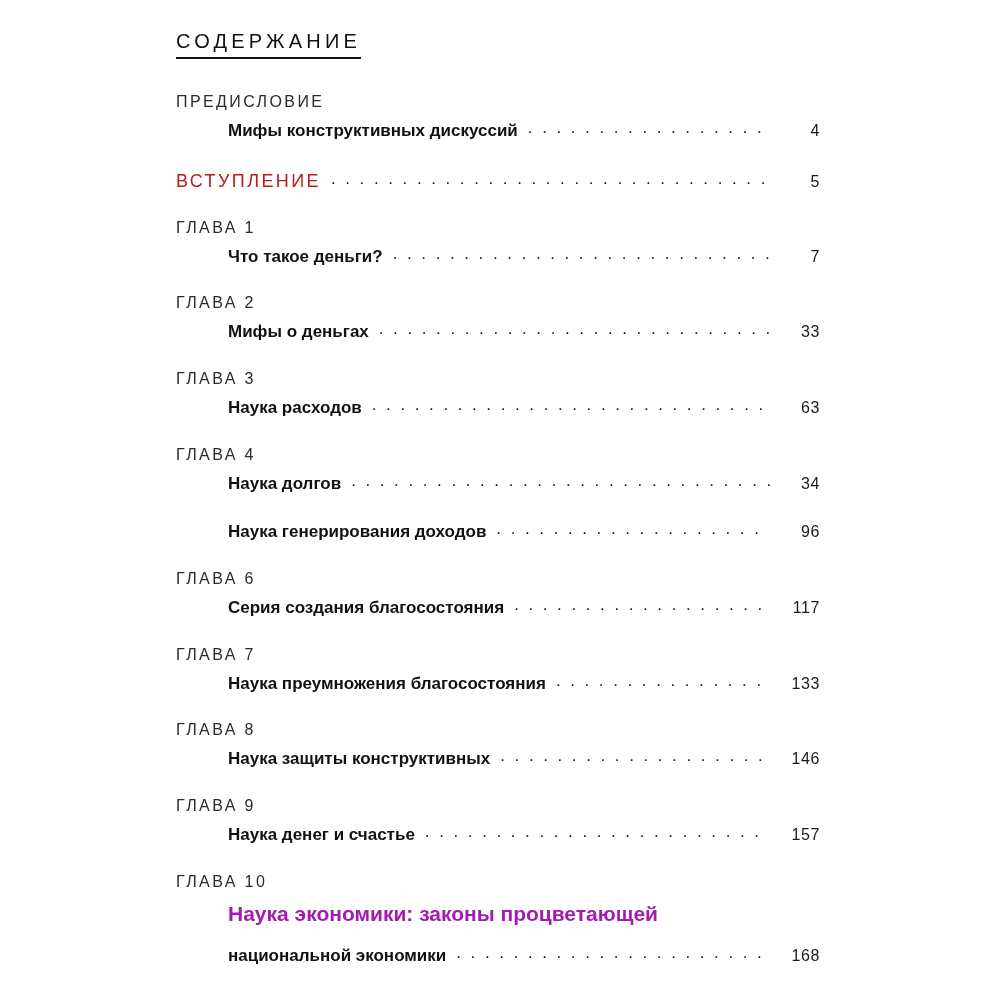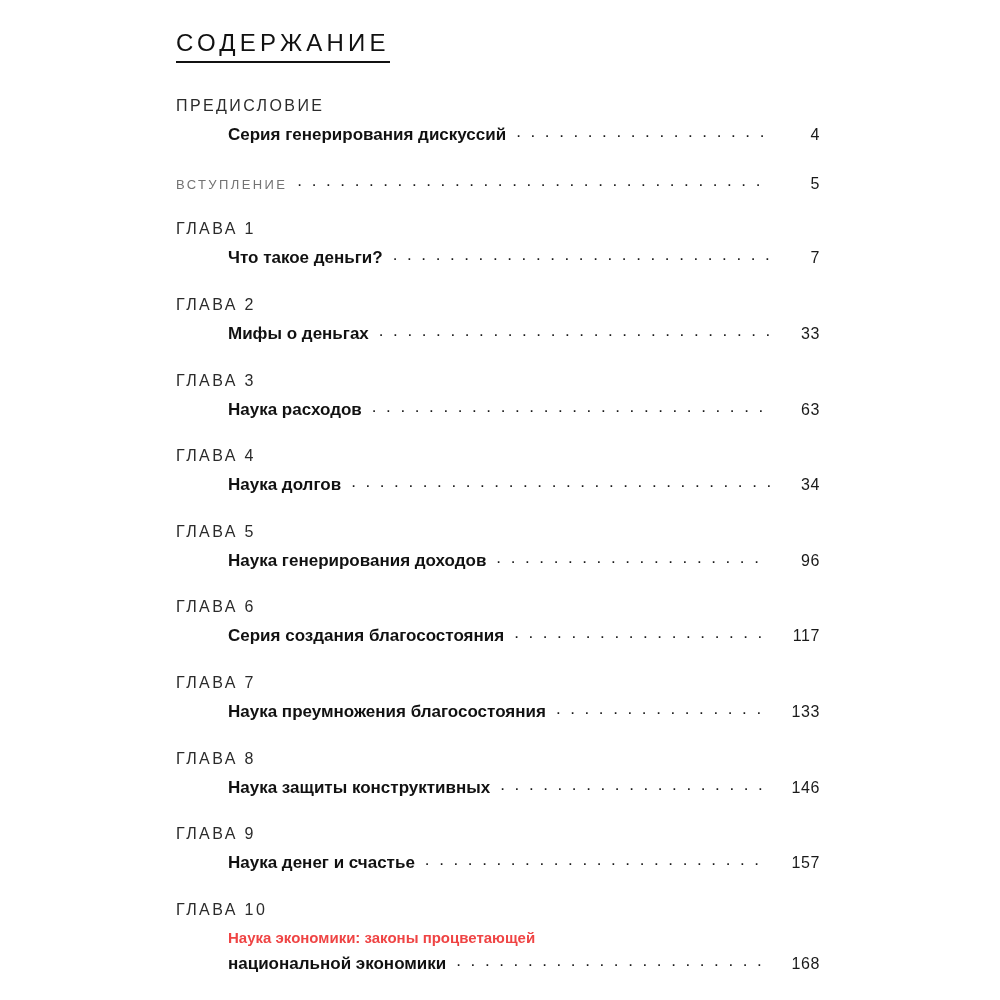--- a/index.html
+++ b/index.html
@@ -22,21 +22,21 @@
     top: 0;
     width: 644px;
   }
 
   
   .toc-title-wrap {
     padding-top: 30px;
   }
   .toc-title {
     display: inline-block;
-    font-size: 24px;
+    font-size: 20px;
     font-weight: 400;
     letter-spacing: 4.2px;
     color: #111111;
     line-height: 1.1;
     padding-bottom: 5px;
     border-bottom: 2px solid #111111;
     white-space: nowrap;
   }
 
   
@@ -75,24 +75,24 @@
 
   .entry-text {
     font-size: 17px;
     font-weight: 700;
     color: #111111;
     white-space: pre;
     flex: 0 0 auto;
     line-height: 1.45;
   }
   .entry-text.plain {
-    font-size: 13px;
+    font-size: 18px;
     font-weight: 400;
     letter-spacing: 2.4px;
-    color: #737373;
+    color: #b91c1c;
   }
 
   .leader {
     flex: 1 1 auto;
     position: relative;
     height: 1em;
     margin: 0 6px 0 10px;
     overflow: hidden;
   }
   .leader::before {
@@ -114,46 +114,46 @@
     font-size: 16px;
     font-weight: 400;
     color: #1a1a1a;
     letter-spacing: 0.6px;
     line-height: 1.45;
   }
 
   
   .entry-multiline .title-line-1 {
     margin-left: 52px;
-    font-size: 15px;
+    font-size: 21px;
     font-weight: 700;
-    color: #ef4444;
+    color: #a21caf;
     line-height: 1.45;
     margin-top: 7px;
     white-space: pre;
   }
   .entry-multiline .entry-row {
-    margin-top: 3px;
+    margin-top: 15px;
   }
 </style>
 </head>
 <body>
 
 <div class="page">
 
   <div class="toc-title-wrap">
     <div class="toc-title">СОДЕРЖАНИЕ</div>
   </div>
 
   <div class="entries">
 
     <div class="entry">
       <div class="entry-label">ПРЕДИСЛОВИЕ</div>
       <div class="entry-row indented">
-        <span class="entry-text">Серия генерирования дискуссий</span>
+        <span class="entry-text">Мифы конструктивных дискуссий</span>
         <span class="leader"></span>
         <span class="entry-page">4</span>
       </div>
     </div>
 
     <div class="entry">
       <div class="entry-row flush">
         <span class="entry-text plain">ВСТУПЛЕНИЕ</span>
         <span class="leader"></span>
         <span class="entry-page">5</span>
@@ -190,21 +190,20 @@
     <div class="entry">
       <div class="entry-label">ГЛАВА 4</div>
       <div class="entry-row indented">
         <span class="entry-text">Наука долгов</span>
         <span class="leader"></span>
         <span class="entry-page">34</span>
       </div>
     </div>
 
     <div class="entry">
-      <div class="entry-label">ГЛАВА 5</div>
       <div class="entry-row indented">
         <span class="entry-text">Наука генерирования доходов</span>
         <span class="leader"></span>
         <span class="entry-page">96</span>
       </div>
     </div>
 
     <div class="entry">
       <div class="entry-label">ГЛАВА 6</div>
       <div class="entry-row indented">

